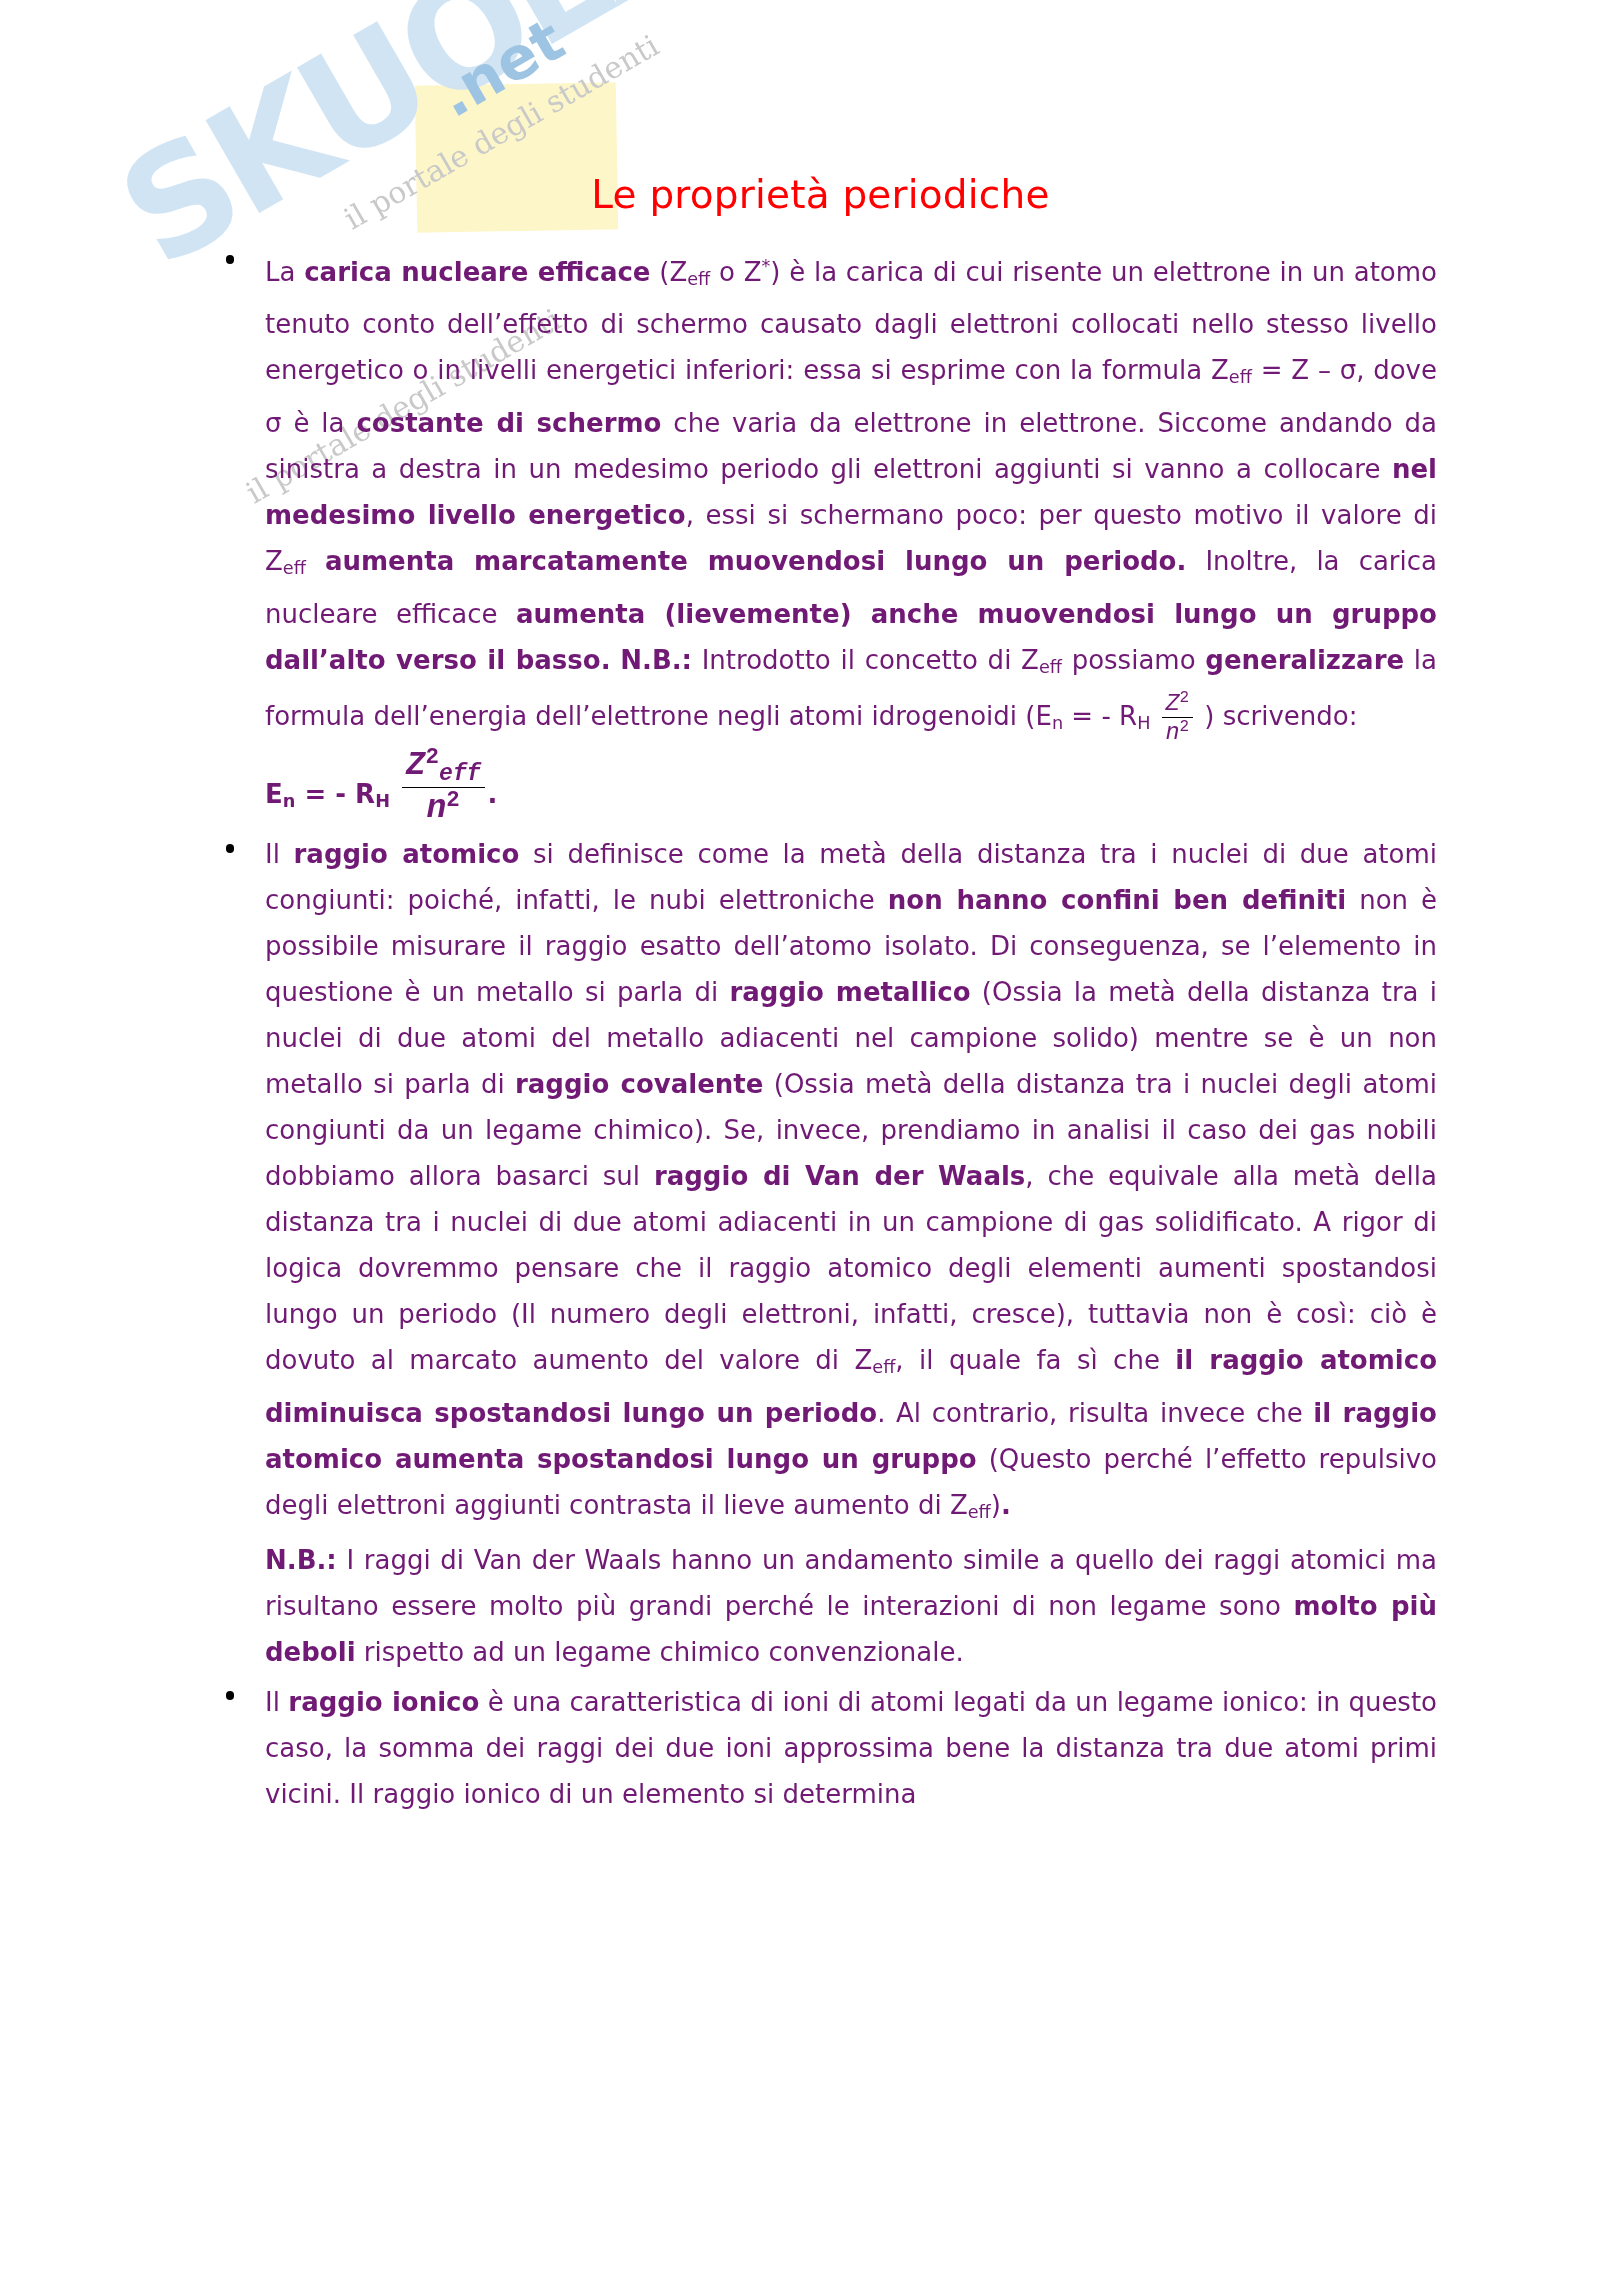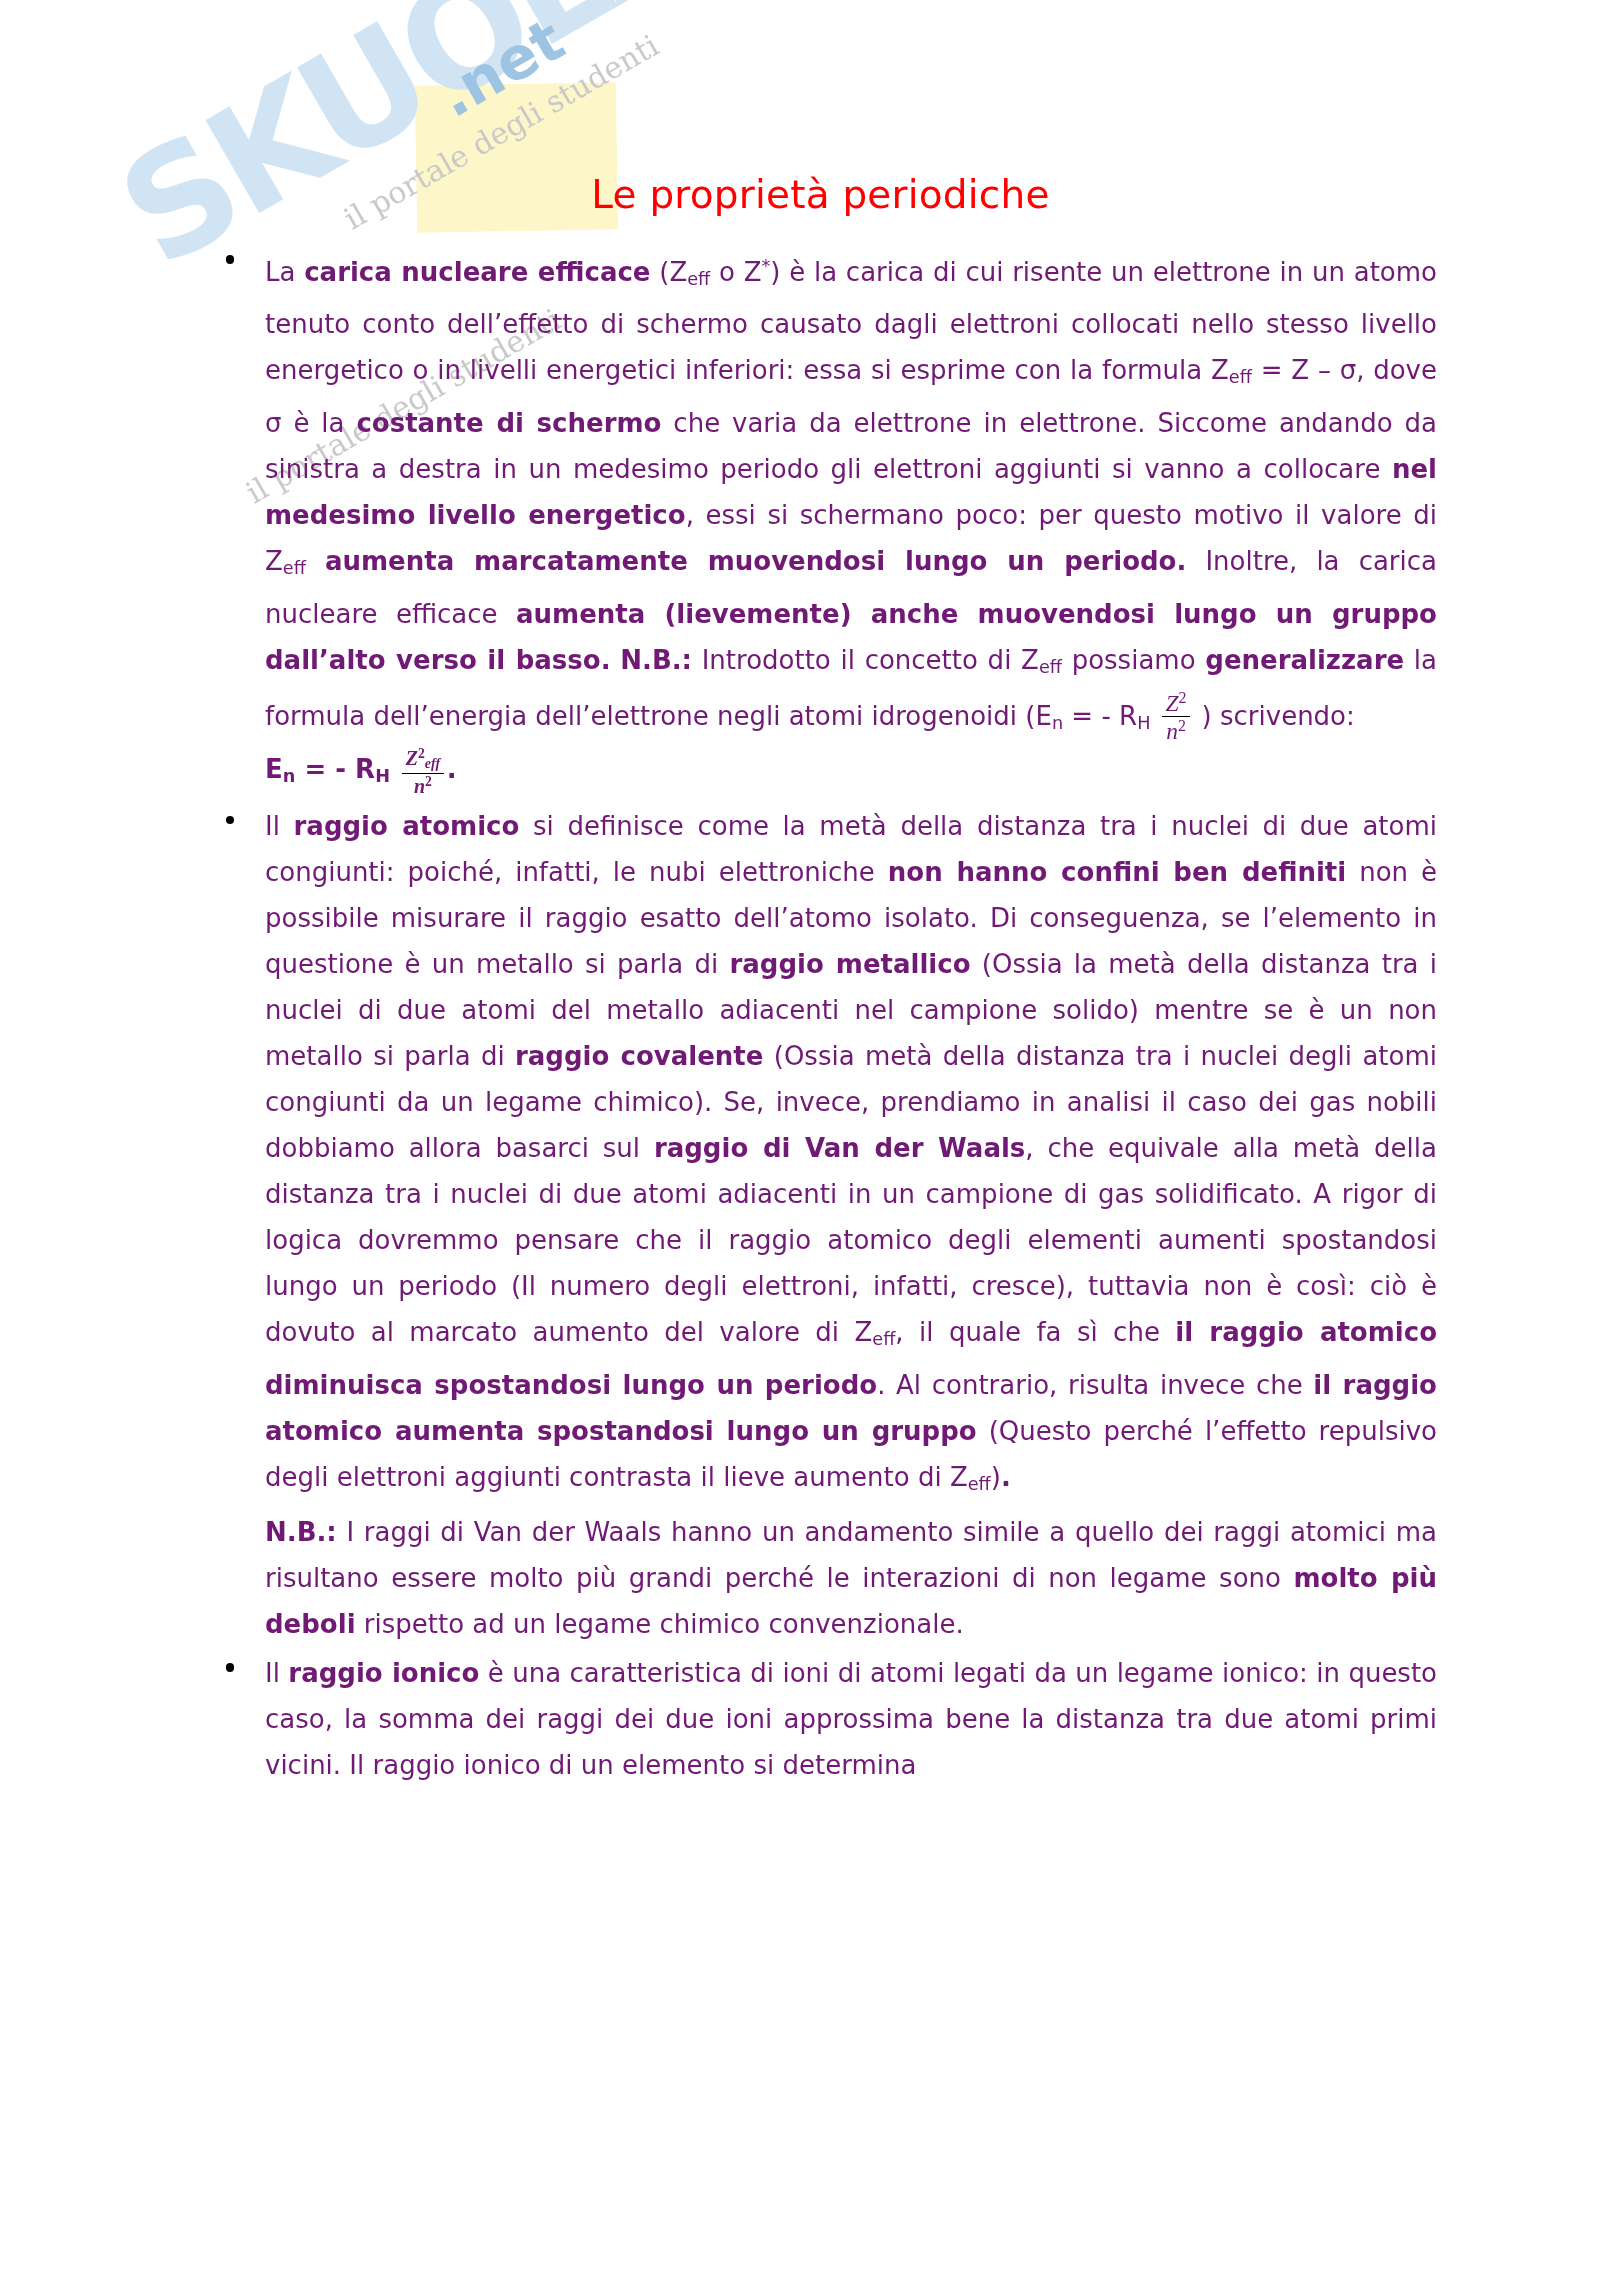--- a/index.html
+++ b/index.html
@@ -135,38 +135,38 @@
     vertical-align: -0.22em;
   }
   sup {
     font-size: 0.68em;
     vertical-align: 0.5em;
   }
   .frac {
     display: inline-block;
     vertical-align: -0.55em;
     text-align: center;
-    font-family: Liberation Serif, serif;
+    font-family: Liberation Mono, monospace;
     font-style: italic;
     line-height: 1.05;
     margin: 0 2.9px;
   }
   .frac .num {
     display: block;
     font-size: 23.5px;
     padding: 0 3.9px 1px 3.9px;
   }
   .frac .den {
     display: block;
     font-size: 23.5px;
     border-top: 1.6px solid #000;
     padding: 1px 3.9px 0 3.9px;
   }
   .frac .num sup, .frac .den sup { font-style: normal; }
-  .frac-big .num, .frac-big .den { font-size: 20px; }
+  .frac-big .num, .frac-big .den { font-size: 33px; }
   .eq-line {
     margin-top: 7.8px;
     font-size: 26.5px;
     font-weight: bold;
   }
 </style>
 </head>
 <body>
 
 <div class="page">

